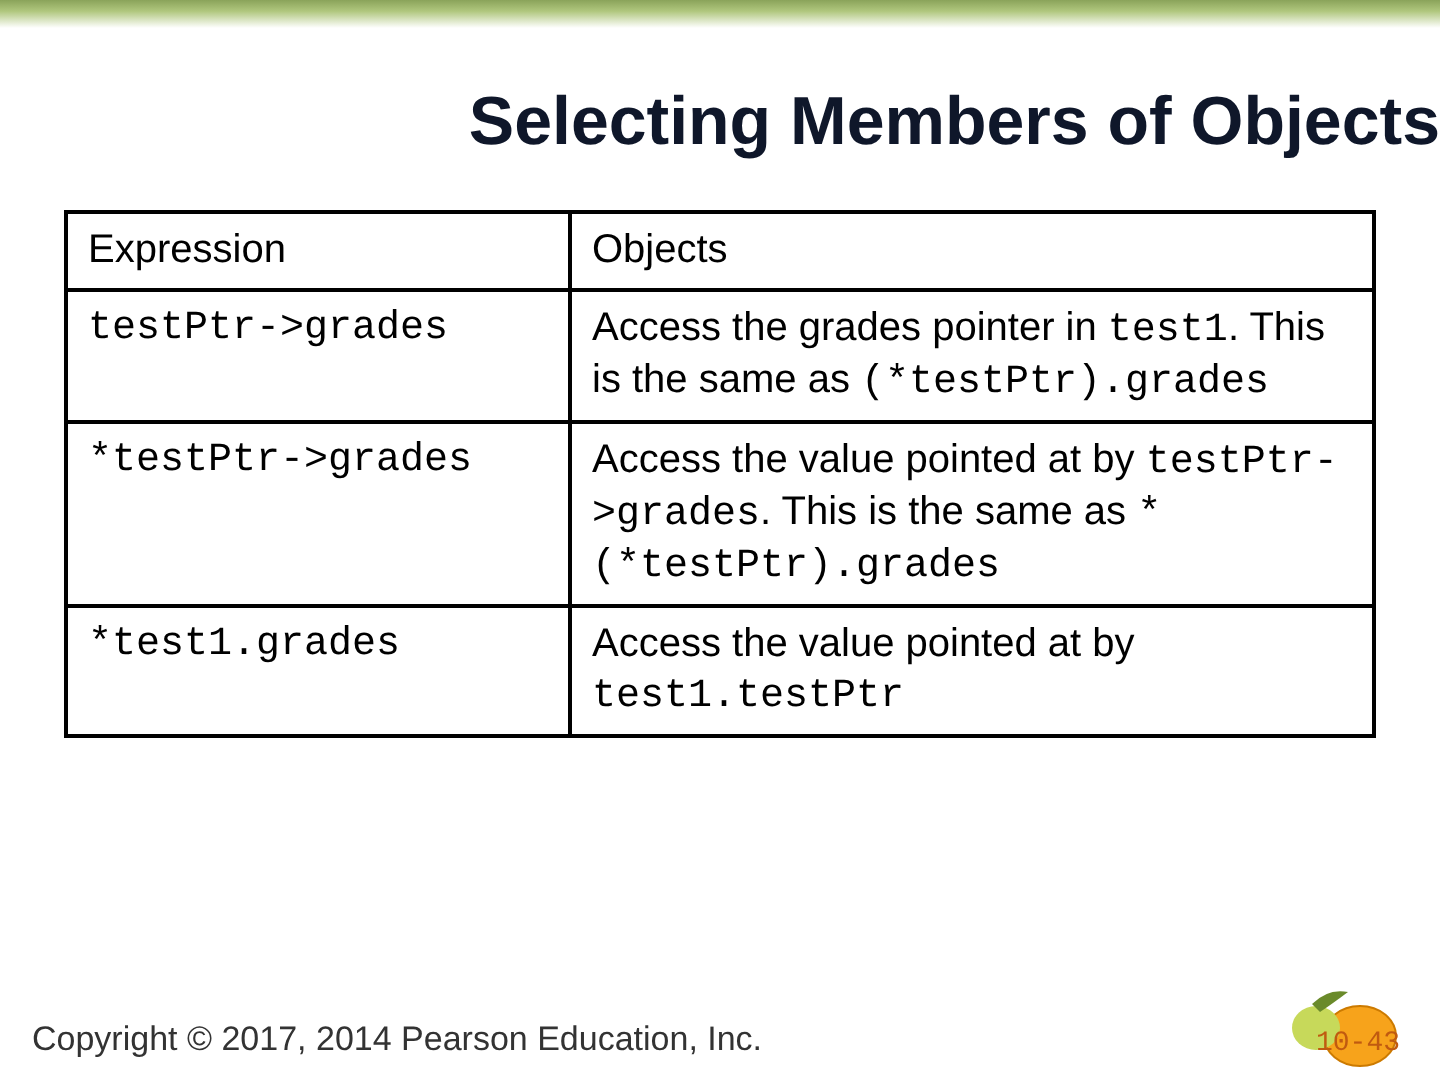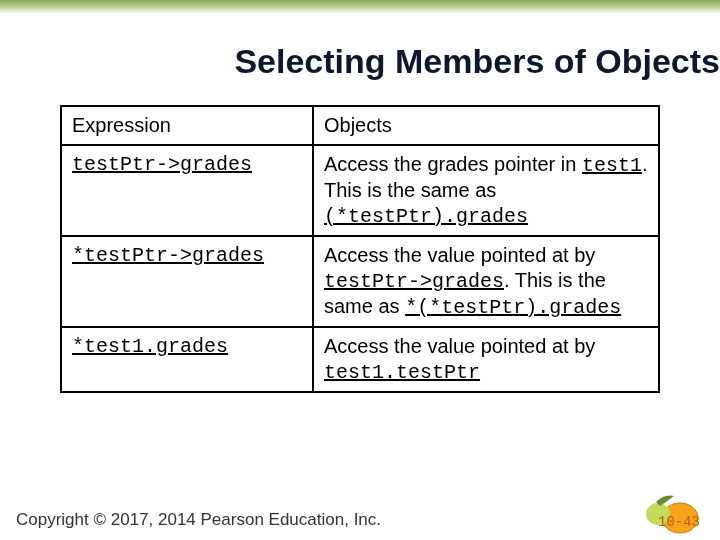--- a/index.html
+++ b/index.html
@@ -15,37 +15,36 @@
     background:linear-gradient(#8aa35a,#b0c77e 40%,#fff);
   }
   .title{
     text-align:right;
     font-size:34px;
     margin:28px 0 24px 0;
     color:#0f172a;
   }
   table.data{
     border-collapse:collapse;
-    width:600px;
+    width:656px;
     margin:0 auto;
     border:2px solid #000;
   }
   table.data td{
     border:2px solid #000;
     padding:6px 10px;
     vertical-align:top;
     font-size:20px;
     line-height:1.25;
   }
   table.data td.expr{
     width:230px;
   }
   .code{
     font-family:"Courier New",Courier,monospace;
-    text-decoration:underline;
   }
   .footer{
     position:absolute;
     left:16px;bottom:10px;
     font-size:17px;
     color:#333;
   }
   .pagenum{
     position:absolute;
     right:20px;bottom:10px;

